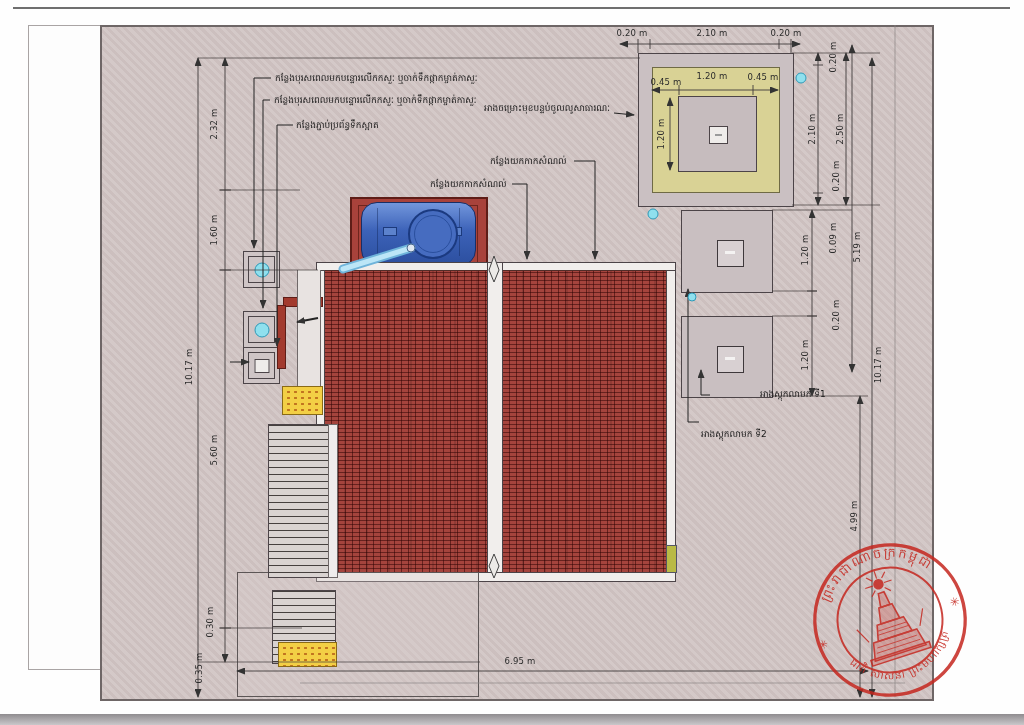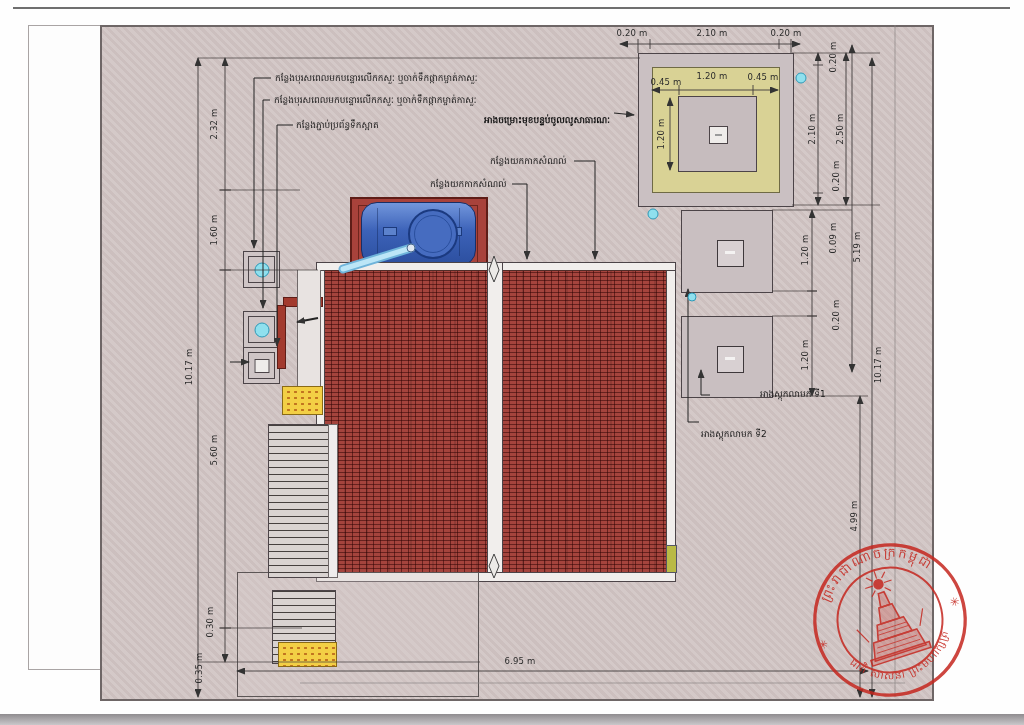--- a/index.html
+++ b/index.html
@@ -240,21 +240,21 @@
       <div class="dim" style="left: 805px; top: 250px; transform: translate(-50%, -50%) rotate(-90deg);">1.20 m</div>
       <div class="dim" style="left: 836px; top: 315px; transform: translate(-50%, -50%) rotate(-90deg);">0.20 m</div>
       <div class="dim" style="left: 805px; top: 355px; transform: translate(-50%, -50%) rotate(-90deg);">1.20 m</div>
       <div class="dim" style="left: 878px; top: 365px; transform: translate(-50%, -50%) rotate(-90deg);">10.17 m</div>
       <div class="dim" style="left: 854px; top: 516px; transform: translate(-50%, -50%) rotate(-90deg);">4.99 m</div>
       <div class="lbl" style="left: 275px; top: 78px;">កន្លែងបុរសពេលមកបន្ទោរលើកកសួៈ ឬចាក់ទឹកផ្កាកម្ចាត់កាសួៈ</div>
       <div class="lbl" style="left: 274px; top: 100px;">កន្លែងបុរសពេលមកបន្ទោរលើកកសួៈ ឬចាក់ទឹកផ្កាកម្ចាត់កាសួៈ</div>
       <div class="lbl" style="left: 296px; top: 125px;">កន្លែងភ្ជាប់ប្រព័ន្ធទឹកស្អាត</div>
       <div class="lbl" style="left: 430px; top: 184px;">កន្លែងយកកាកសំណល់</div>
       <div class="lbl" style="left: 490px; top: 161px;">កន្លែងយកកាកសំណល់</div>
-      <div class="lbl" style="right: 414px; top: 120px; font-weight: bold;">អាងចម្រោះមុខបន្ទប់ចូលលូសាធារណៈ</div>
+      <div class="lbl" style="right: 414px; top: 108px;">អាងចម្រោះមុខបន្ទប់ចូលលូសាធារណៈ</div>
       <div class="lbl" style="left: 713px; top: 394px; padding-left: 47px;">អាងស្តុកលាមក ទី1</div>
       <div class="lbl" style="left: 701px; top: 422px; margin-top: 12px;">អាងស្តុកលាមក ទី2</div>
     </div>
 
   <svg class="abs" id="stamp" width="168" height="168" viewBox="0 0 170 170">
     <g transform="rotate(-18 85 85)" stroke="#c5271f" fill="none">
       <circle cx="85" cy="85" r="76" stroke-width="3.5"></circle>
       <circle cx="85" cy="85" r="53" stroke-width="2"></circle>
       <path id="arcTop" d="M 21,85 A 64,64 0 1 1 149,85" stroke="none"></path>
       <path id="arcBot" d="M 25,85 A 60,60 0 0 0 145,85" stroke="none"></path>

